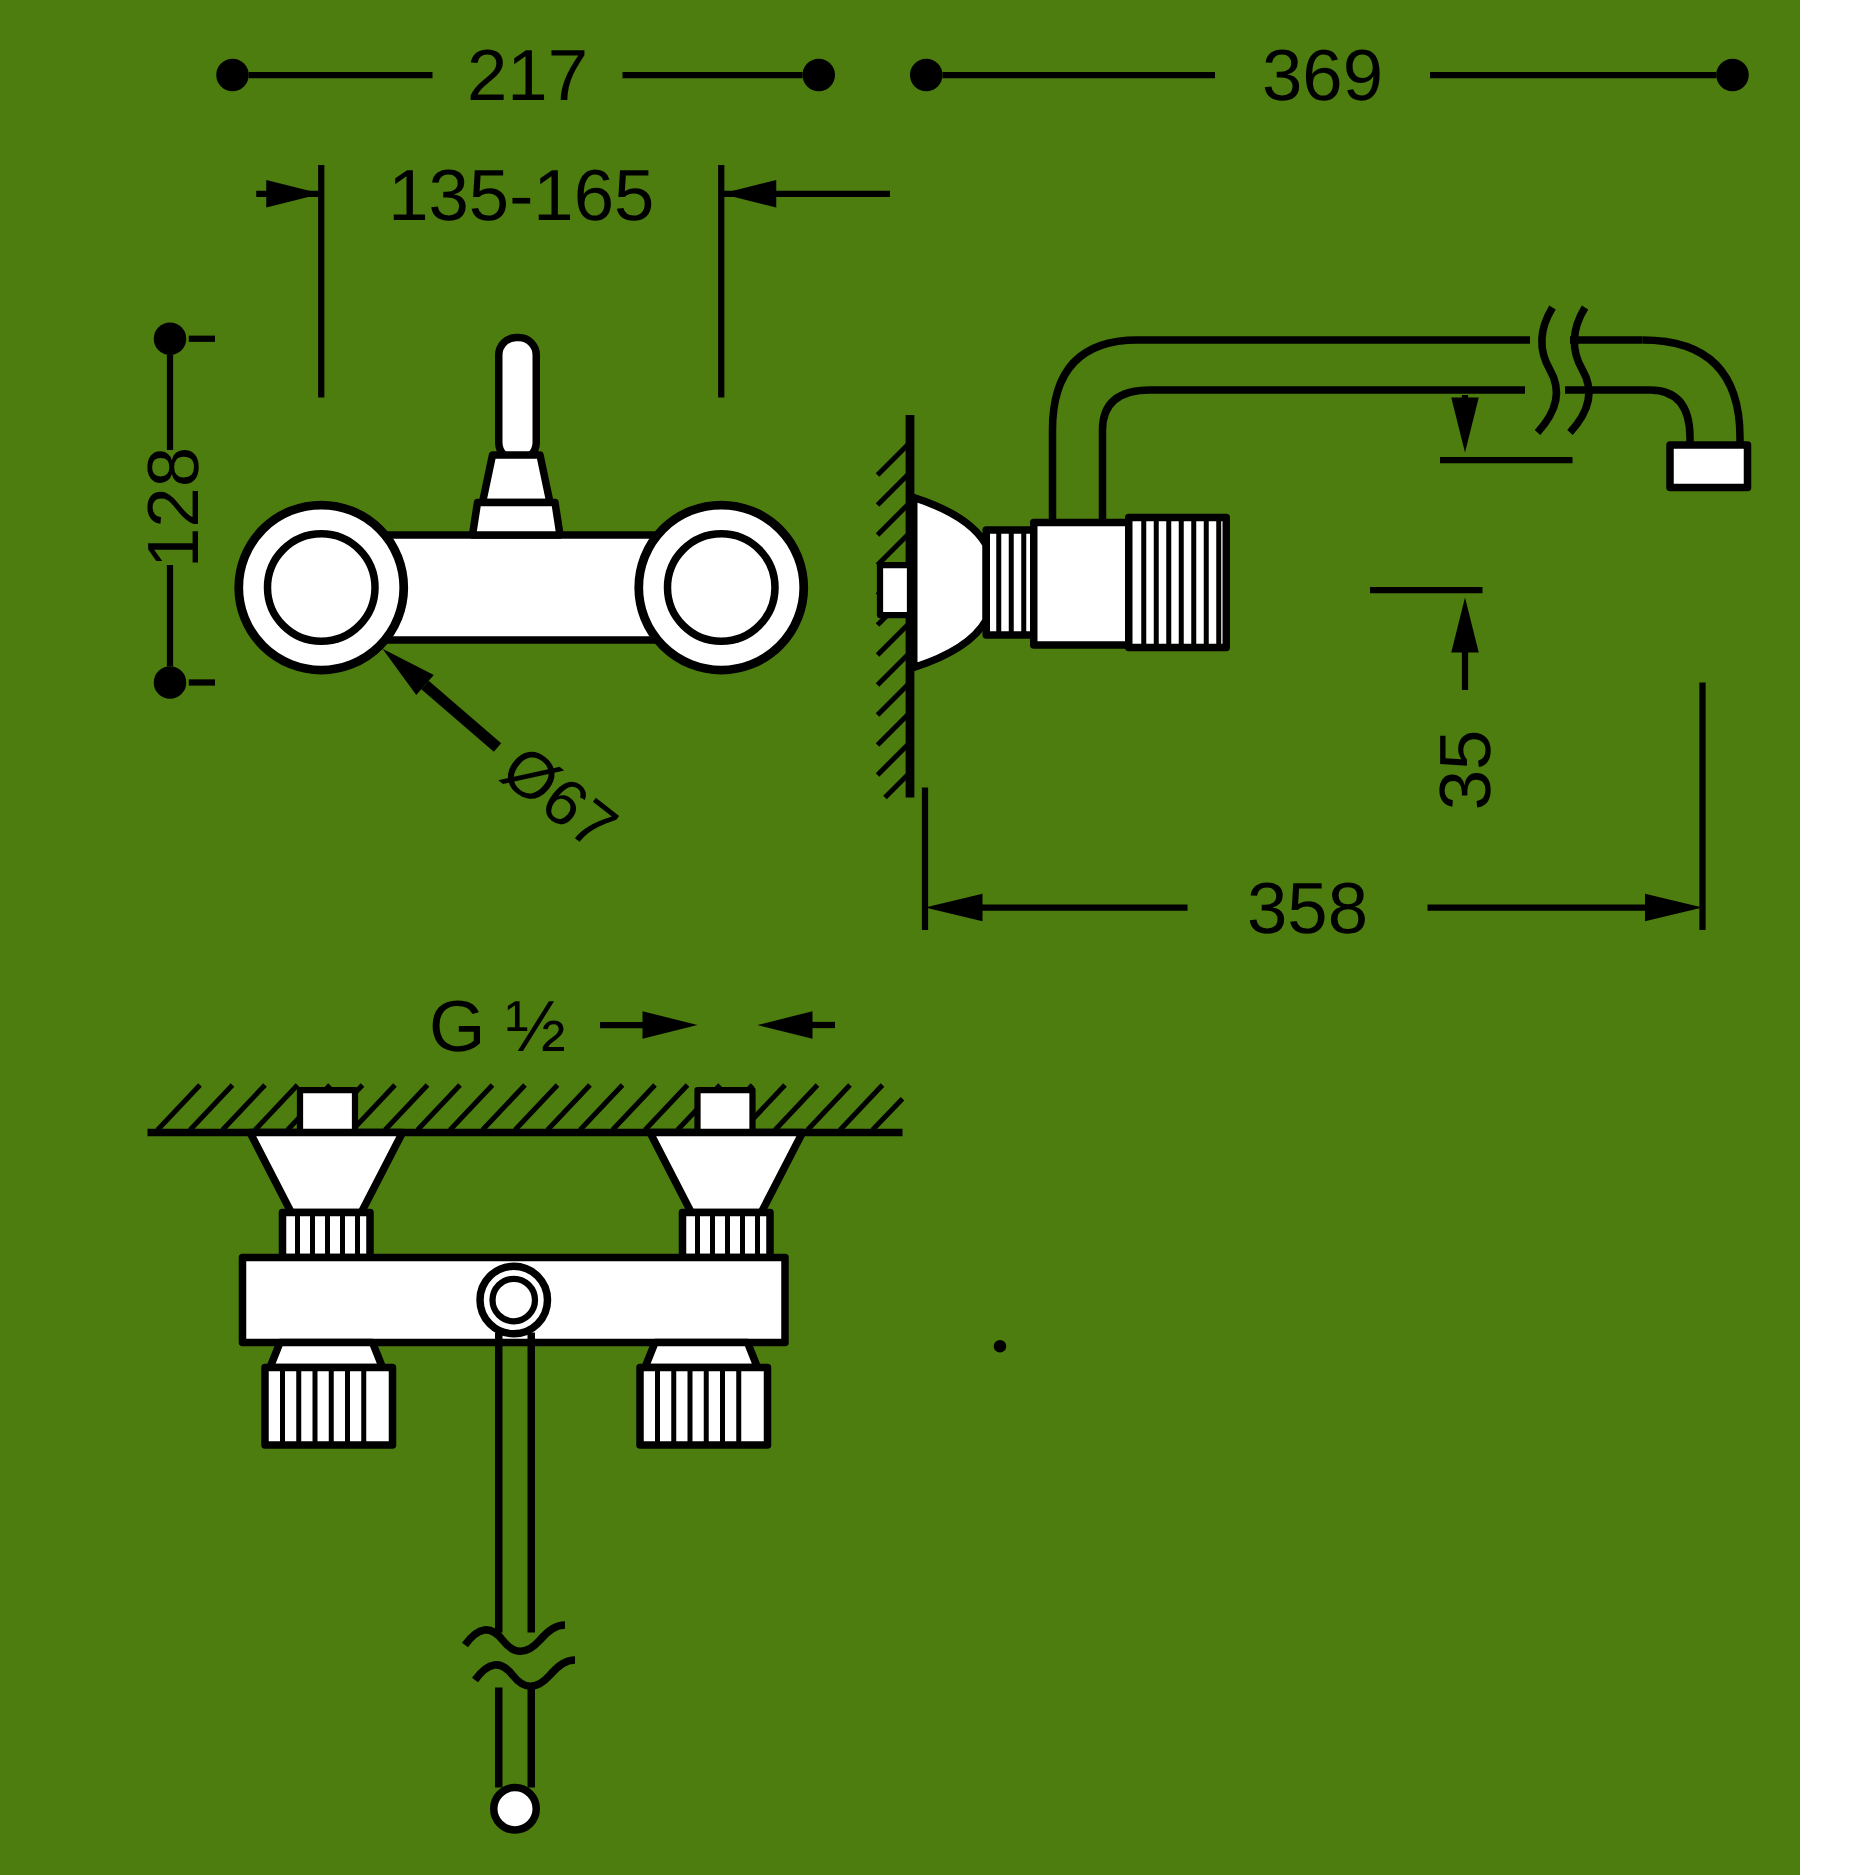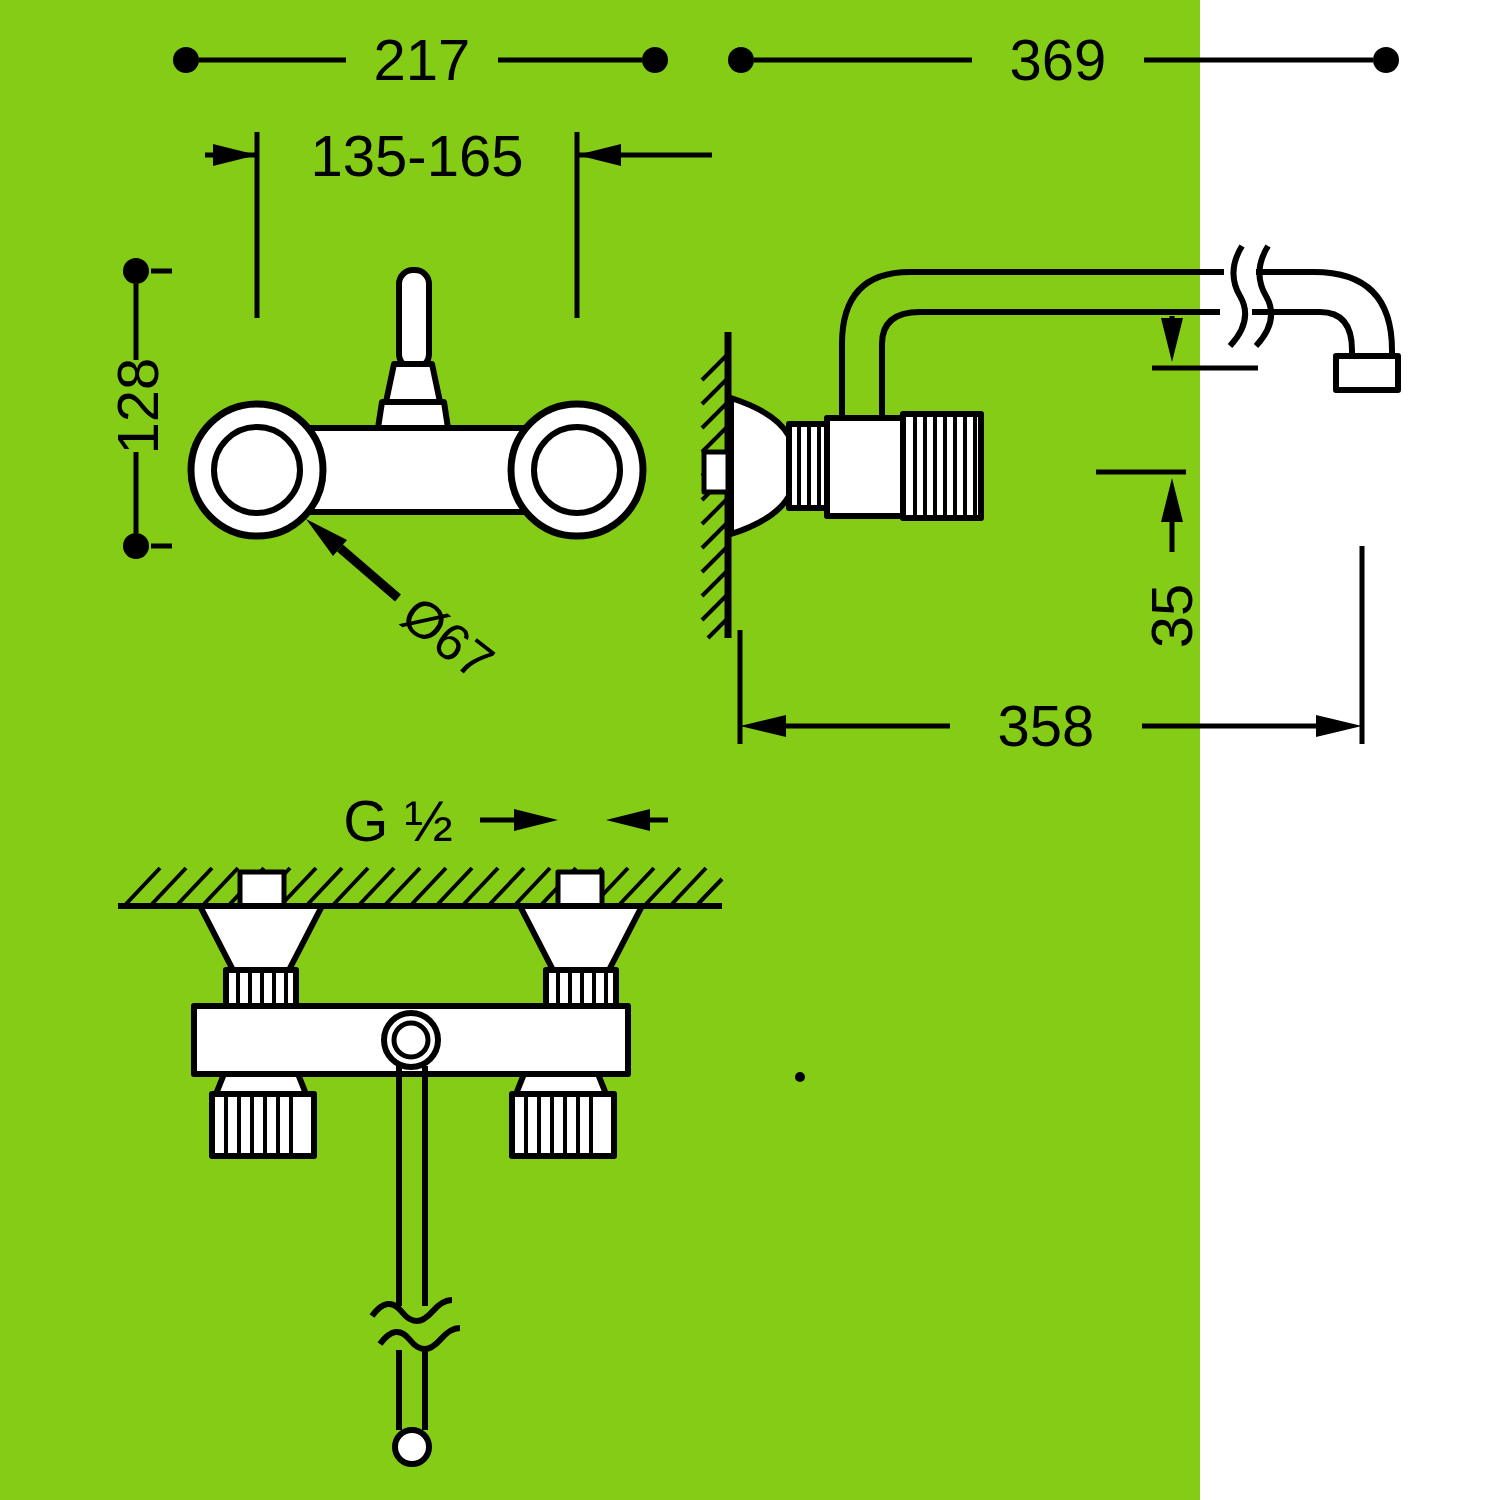--- a/index.html
+++ b/index.html
@@ -2,23 +2,23 @@
 <html><head>
 <meta charset="utf-8">
 <style>
   html, body {
     margin: 0;
     padding: 0;
     background: #ffffff;
   }
   .canvas {
     position: relative;
-    width: 1200px;
+    width: 1440px;
     height: 1500px;
-    background: #84cc16;
+    background: #4d7c0f;
     font-family: "Liberation Sans", sans-serif;
   }
   svg { display: block; }
   .ln  { stroke: #000; fill: none; stroke-width: 6; stroke-linejoin: round; }
   .ln5 { stroke: #000; fill: none; stroke-width: 5; stroke-linejoin: round; }
   .ln4 { stroke: #000; fill: none; stroke-width: 4; }
   .ln7 { stroke: #000; fill: none; stroke-width: 7; stroke-linejoin: round; }
   .fw  { fill: #ffffff; }
   .fb  { fill: #000000; stroke: none; }
   .dim-text {

